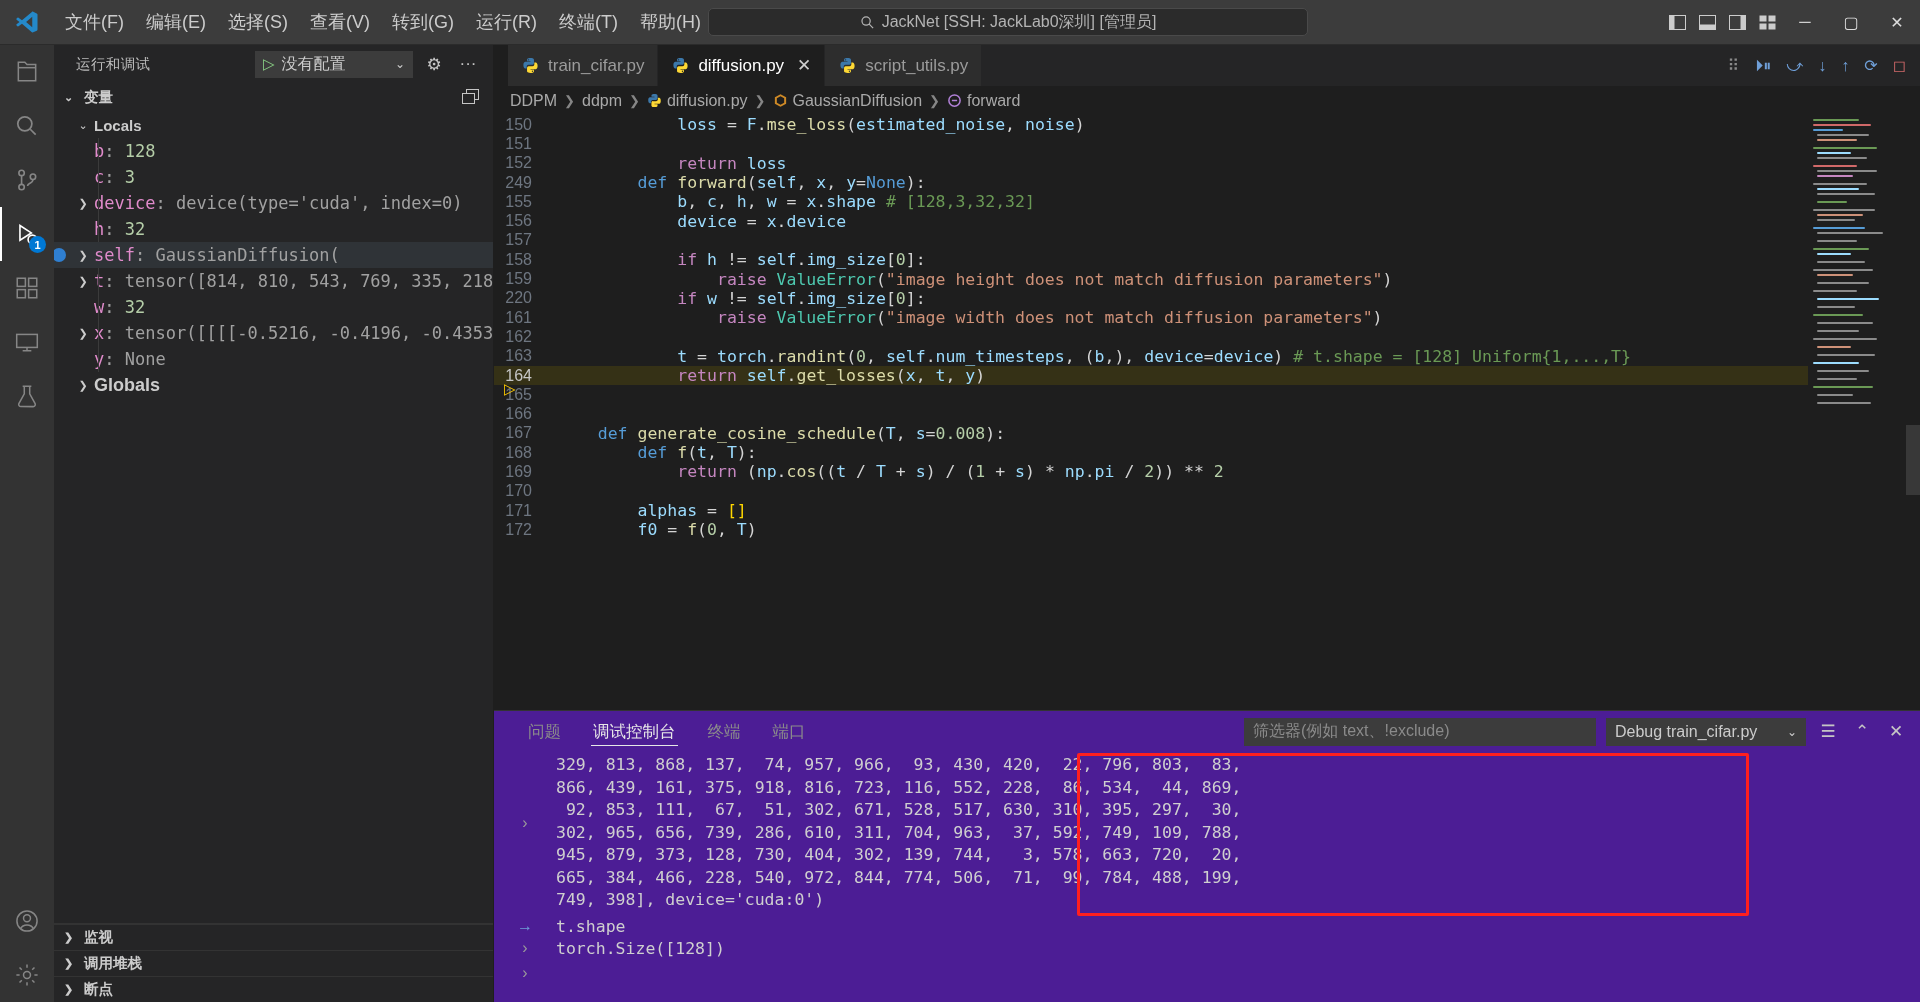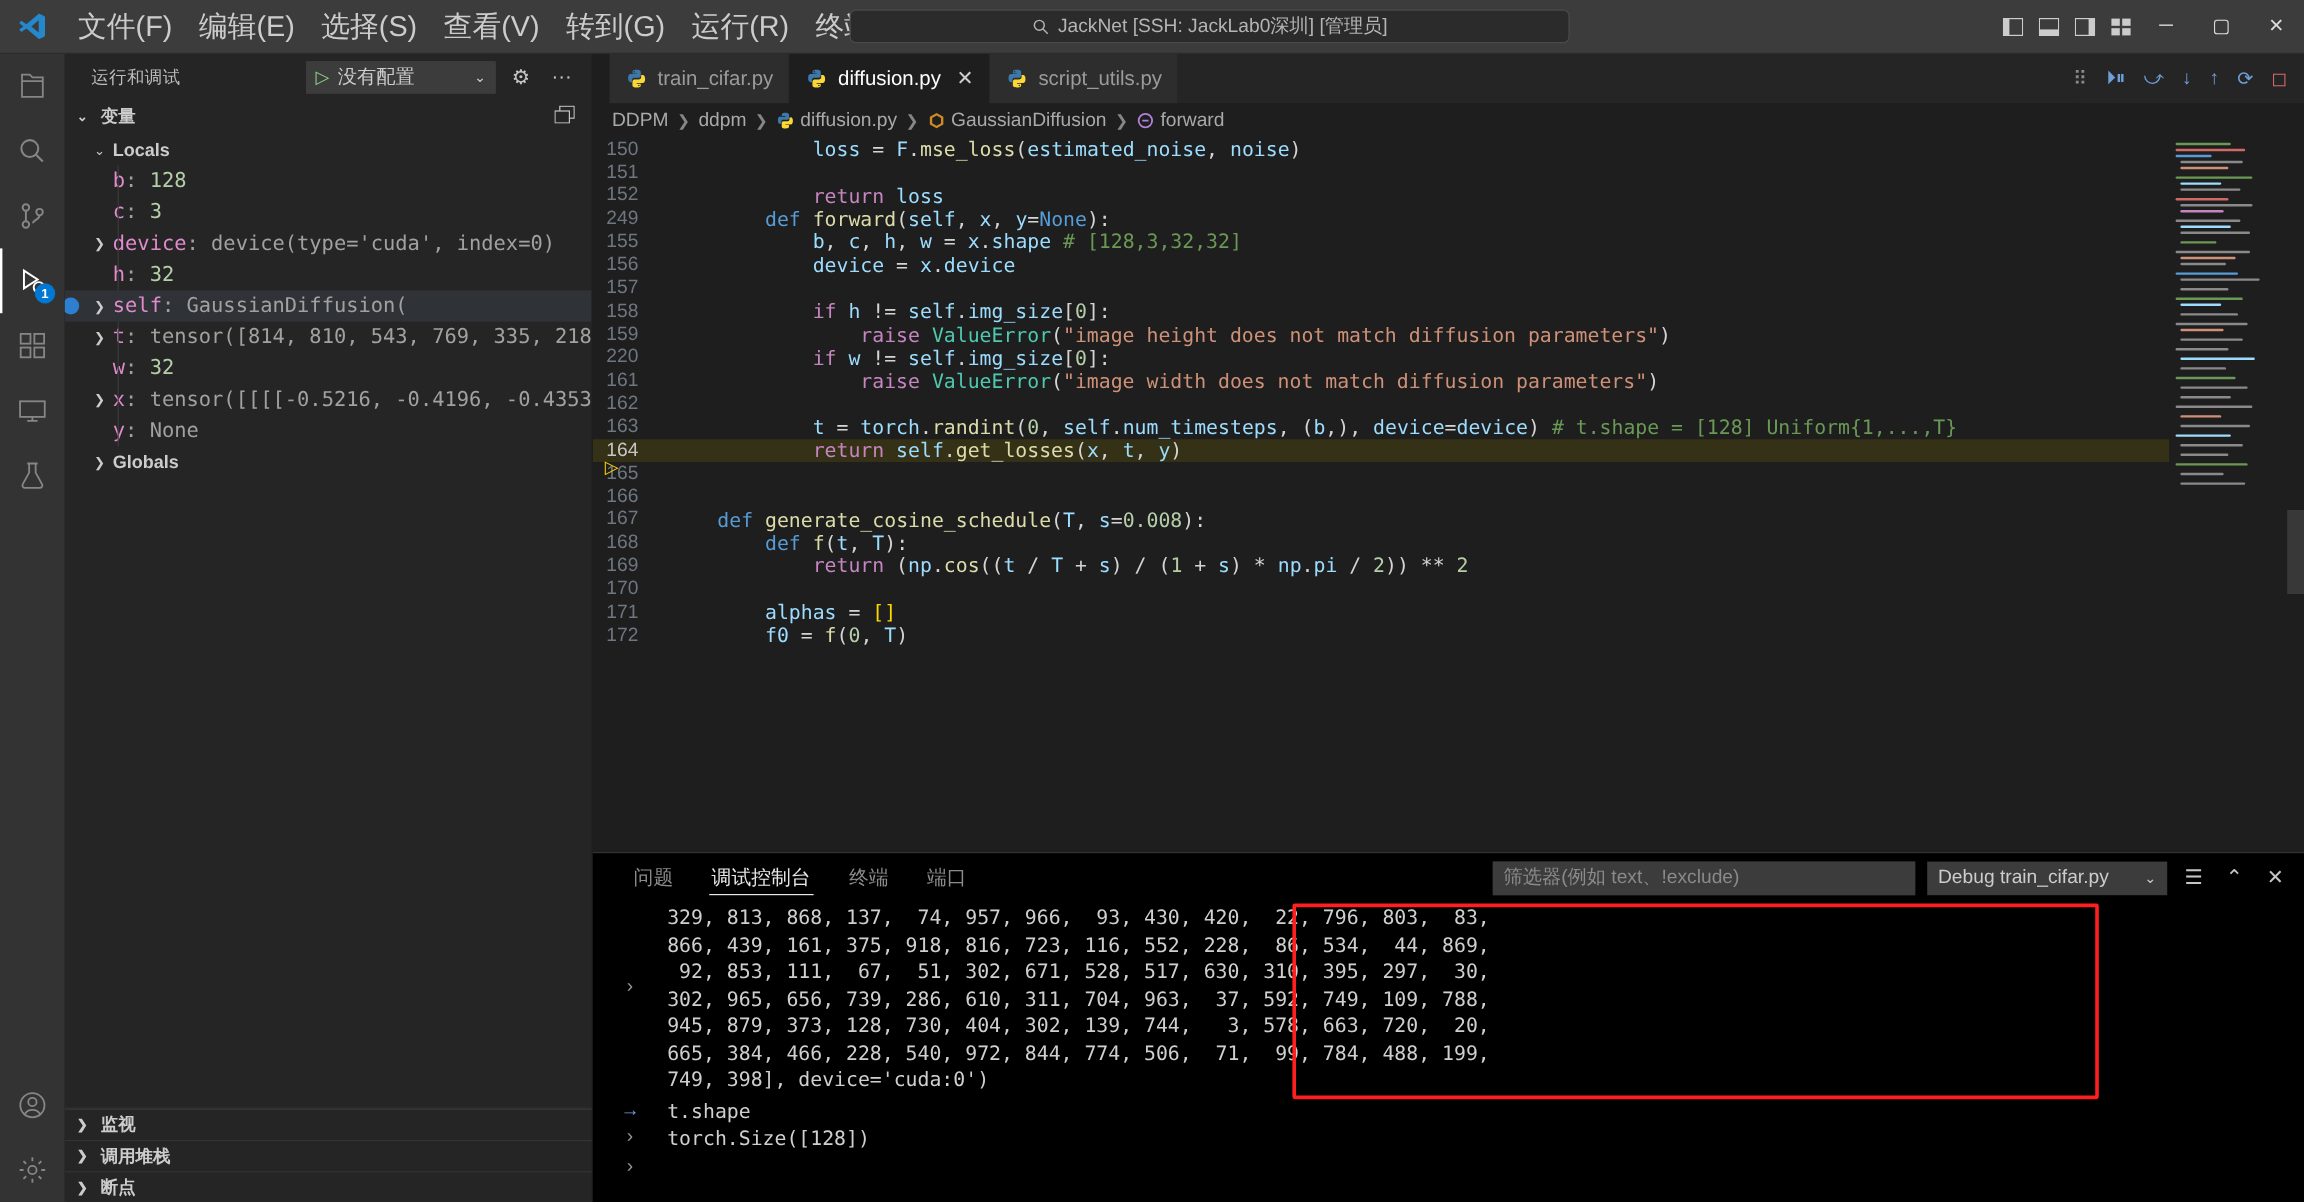--- a/index.html
+++ b/index.html
@@ -14,21 +14,21 @@
 
   
   #titlebar{
     height:45px; background:#3c3c3c; display:flex; align-items:center;
     position:relative; border-bottom:1px solid #2b2b2b;
   }
   #vscode-logo{ width:54px; display:flex; align-items:center; justify-content:center; }
   #vscode-logo svg{ width:24px; height:24px; }
   .menu-list{ display:flex; align-items:center; height:100%; }
   .menu-item{ padding:0 11px; height:100%; display:flex; align-items:center;
-    color:#cccccc; font-size:24px; white-space:nowrap; cursor:default; }
+    color:#cccccc; font-size:18px; white-space:nowrap; cursor:default; }
   .navbtns{ display:flex; align-items:center; gap:20px; margin-left:40px; }
   .navbtn{ color:#a6a6a6; font-size:20px; width:22px; text-align:center; cursor:default;}
   .navbtn.disabled{ color:#686868; }
   #qopen{
     position:absolute; left:708px; width:600px; height:28px;
     background:#2b2b2b; border:1px solid #4a4a4a; border-radius:5px;
     display:flex; align-items:center; justify-content:center; gap:7px;
     color:#b4b4b4; font-size:16px; cursor:default;
   }
   #qopen svg{width:15px;height:15px;}
@@ -168,21 +168,21 @@
     width:112px; flex:0 0 112px; background:#1e1e1e; position:relative; overflow:hidden;
     border-left:1px solid #1e1e1e;
   }
   .mm-line{ position:absolute; height:2px; border-radius:1px; }
   #vscroll{
     position:absolute; right:0; top:0; width:14px; height:100%;
   }
   #vscroll .thumb{ position:absolute; right:0; width:14px; background:#4f4f4f; opacity:.55;}
 
   
-  #panel{ height:292px; background:#000000; border-top:1px solid #333; display:flex; flex-direction:column;}
+  #panel{ height:292px; background:#4c1d95; border-top:1px solid #333; display:flex; flex-direction:column;}
   #ptabs{ height:41px; display:flex; align-items:center; padding-left:18px; gap:0; position:relative;}
   .ptab{
     padding:0 16px; height:41px; display:flex; align-items:center; color:#8b8b8b;
     font-size:16.5px; position:relative; cursor:default; white-space:nowrap;
   }
   .ptab.active{ color:#e7e7e7; }
   .ptab.active::after{
     content:""; position:absolute; left:14px; right:14px; bottom:6px; height:1.5px; background:#e7e7e7;
   }
   #pfilter{
@@ -426,21 +426,21 @@
       </div>
 
       <div class="vrow indent2">
         <span class="vname mono">y</span>
           <span class="mono" style="color:#a1a1a1">:&nbsp;</span>
           <span class="vval mono">None</span>
       </div>
 
       <div class="vrow" style="padding-left:18px">
         <span class="tw">❯</span>
-        <span class="vname b" style="font-size:15px">Globals</span>
+        <span class="vname b" style="font-size:18px">Globals</span>
       </div>
     </div>
 
     <div class="bottom-sects">
       <div class="bsect">
         <span class="tw">❯</span>
         <span>监视</span>
       </div>
       <div class="bsect">
         <span class="tw">❯</span>

